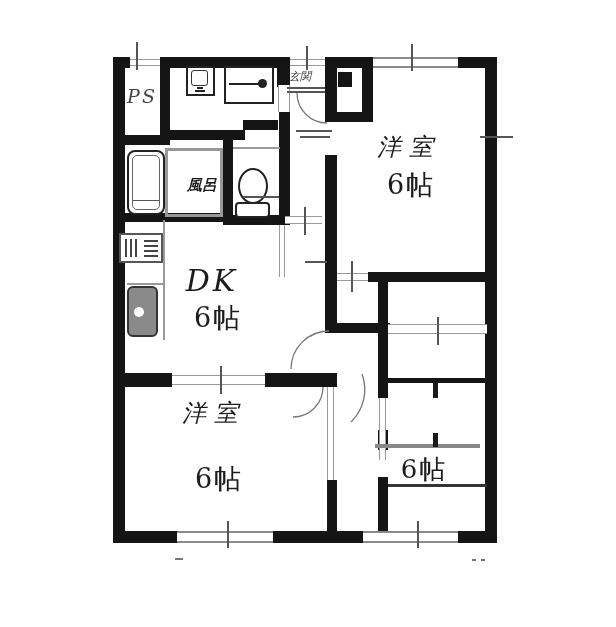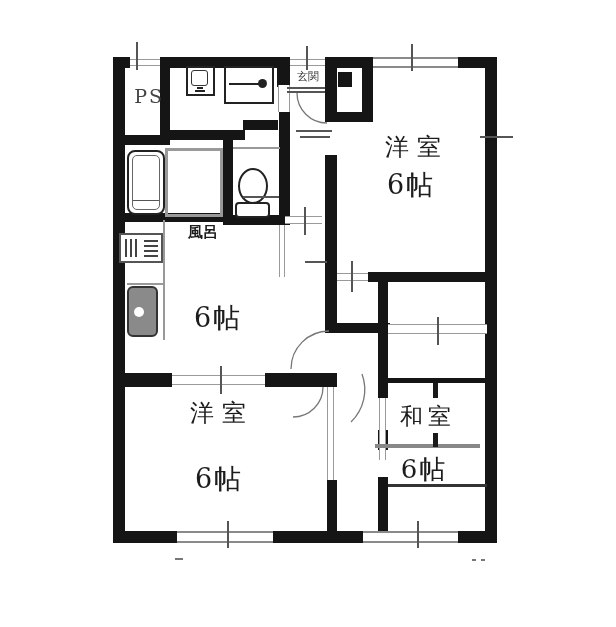--- a/index.html
+++ b/index.html
@@ -6,21 +6,21 @@
   #canvas{position:relative;width:616px;height:627px;background:#fff;overflow:hidden;
           font-family:"DejaVu Serif", serif;}
   .abs{position:absolute;}
   .w{position:absolute;background:#151515;}            
   .thin{position:absolute;background:#555;}            
   .gline{position:absolute;background:#999;}           
   
   .win-h{position:absolute;background:#fff;border-top:2px solid #8a8a8a;border-bottom:2px solid #8a8a8a;box-sizing:border-box;}
   .door-h{position:absolute;background:#fff;border-top:1.5px solid #9a9a9a;border-bottom:1.5px solid #9a9a9a;box-sizing:border-box;}
   .door-v{position:absolute;background:#fff;border-left:1.5px solid #9a9a9a;border-right:1.5px solid #9a9a9a;box-sizing:border-box;}
-  .label{position:absolute;color:#1c1c1c;white-space:nowrap;text-align:right;}
+  .label{position:absolute;color:#1c1c1c;white-space:nowrap;text-align:center;font-style:italic;}
   .sizelbl{position:absolute;color:#1c1c1c;white-space:nowrap;text-align:center;}
   svg{position:absolute;left:0;top:0;}
 </style>
 </head>
 <body>
 
 <div id="canvas">
 
   <div class="w" style="left:113px;top:57px;width:17px;height:11px;"></div>
   <div class="w" style="left:160px;top:57px;width:127px;height:11px;"></div>
@@ -139,27 +139,27 @@
     <path d="M 297 93 A 30 30 0 0 0 327 123" fill="none" stroke="#777" stroke-width="1.3"></path>
     <path d="M 291 369 A 38 38 0 0 1 329 331" fill="none" stroke="#777" stroke-width="1.3"></path>
     <path d="M 323 387 A 30 30 0 0 1 293 417" fill="none" stroke="#777" stroke-width="1.3"></path>
     <path d="M 362 374 A 45 45 0 0 1 351 422" fill="none" stroke="#777" stroke-width="1.3"></path>
   </svg>
 
   <div class="label" style="left:120px;top:85px;width:44px;font-size:19px;letter-spacing:2px;color:#444;">PS</div>
 
   <div class="label" style="left:281px;top:69px;width:38px;font-size:11px;color:#333;">玄関</div>
 
-  <div class="label" style="left:170px;top:176px;width:48px;font-size:15px;font-weight:700;font-family:'DejaVu Sans',sans-serif;margin-top:47px;">風呂</div>
+  <div class="label" style="left:178px;top:176px;width:48px;font-size:15px;font-weight:700;font-family:'DejaVu Sans',sans-serif;">風呂</div>
 
+  <div class="label" style="left:172px;top:263px;width:80px;font-size:30px;letter-spacing:3px;">DK</div>
   <div class="sizelbl" style="left:178px;top:300px;width:80px;font-size:27px;letter-spacing:2px;">6帖</div>
 
   <div class="label" style="left:369px;top:131px;width:80px;font-size:24px;letter-spacing:8px;">洋室</div>
   <div class="sizelbl" style="left:371px;top:167px;width:80px;font-size:27px;letter-spacing:2px;">6帖</div>
 
   <div class="label" style="left:174px;top:397px;width:80px;font-size:24px;letter-spacing:8px;">洋室</div>
   <div class="sizelbl" style="left:179px;top:461px;width:80px;font-size:27px;letter-spacing:2px;">6帖</div>
 
-  <div class="label" style="left:380px;top:401px;width:76px;font-size:23px;letter-spacing:5px;">和室</div>
   <div class="sizelbl" style="left:384px;top:452px;width:80px;font-size:26px;letter-spacing:2px;">6帖</div>
 
 
 </div>
 
 </body></html>

